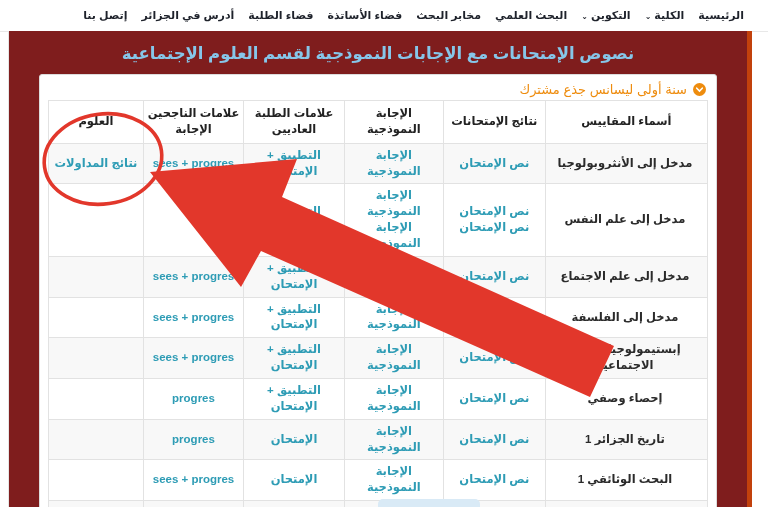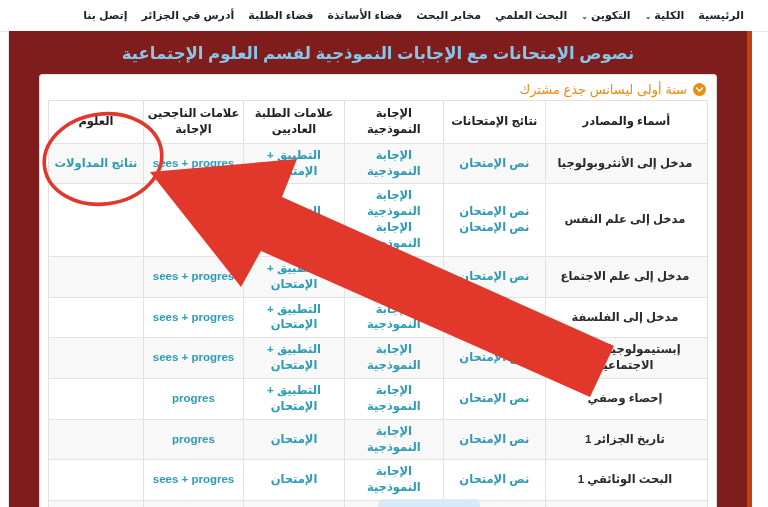--- a/index.html
+++ b/index.html
@@ -111,21 +111,21 @@
           <colgroup>
             <col style="width:24.6%">
               <col style="width:15.5%">
               <col style="width:15.0%">
             <col style="width:15.3%">
               <col style="width:15.2%">
               <col style="width:14.4%">
           </colgroup>
           <thead>
             <tr>
-              <th>أسماء والمصادر</th>
+              <th>أسماء المقاييس</th>
               <th>نتائج الإمتحانات</th>
               <th>الإجابة النموذجية</th>
               <th>علامات الطلبة العاديين</th>
               <th>علامات الناجحين الإجابة</th>
               <th>العلوم</th>
             </tr>
           </thead>
           <tbody>
   <tr>
     <td class="name">مدخل إلى الأنثروبولوجيا</td>

